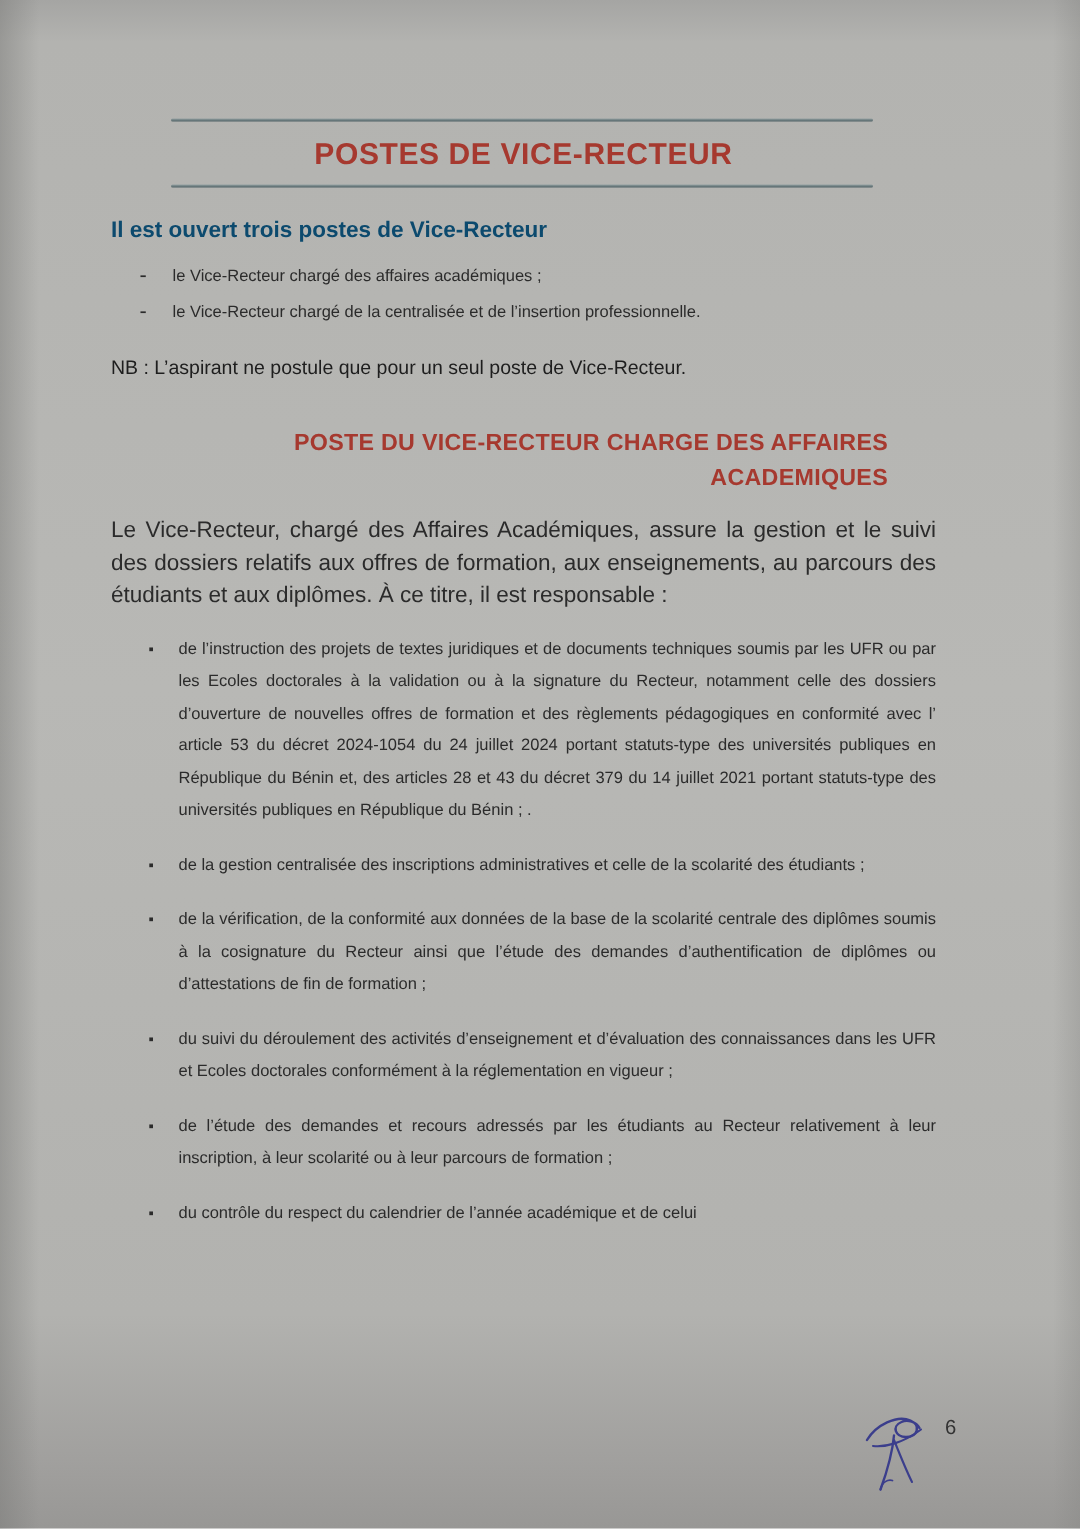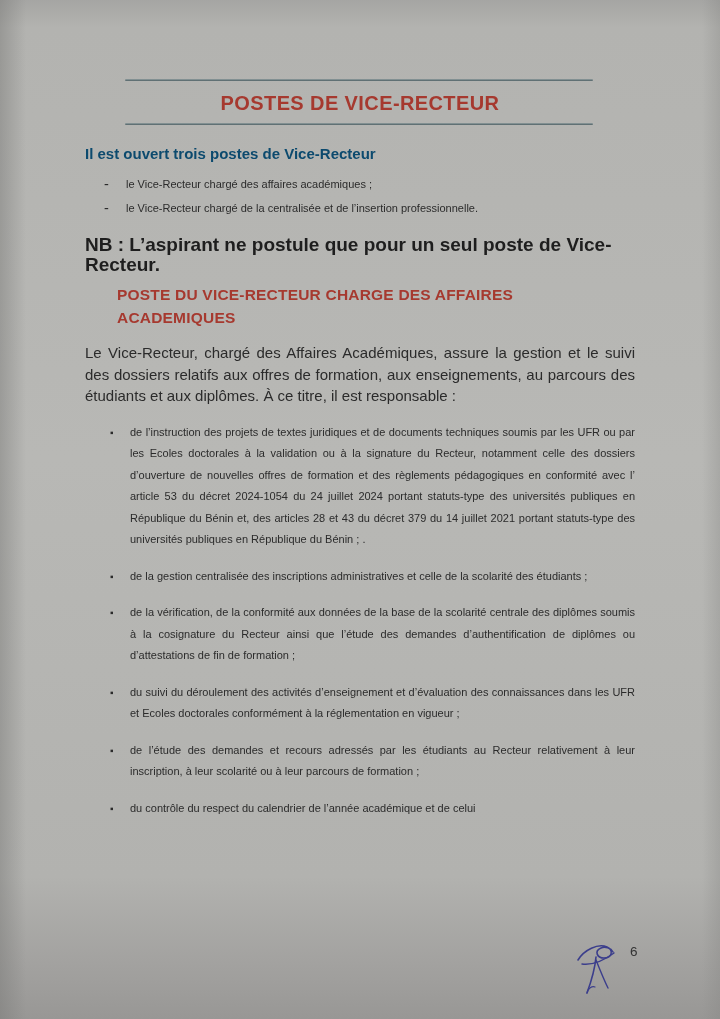--- a/index.html
+++ b/index.html
@@ -5,46 +5,46 @@
   html,body{margin:0;padding:0;}
   body{
     width:720px;height:1019px;position:relative;overflow:hidden;
     font-family:"Liberation Sans","DejaVu Sans",sans-serif;
     color:#2b2b2b;
     background:
       linear-gradient(90deg, rgba(120,120,118,.45) 0, rgba(120,120,118,0) 26px),
       linear-gradient(270deg, rgba(130,130,128,.30) 0, rgba(130,130,128,0) 18px),
       linear-gradient(180deg, #a5a5a3 0, #b3b3b0 28px, #b8b8b5 45%, #b2b2af 86%, #a09f9d 96%, #989795 100%);
   }
-  .content{position:absolute;left:85px;top:0;width:550px;}
+  .content{position:absolute;left:74px;top:0;width:550px;}
 
   .rule{height:2px;margin:0 42px 0 40px;
     background:linear-gradient(180deg,#93a0a1 0,#4f6165 100%);
     border-radius:1px;}
   .rule-top{margin-top:79px;}
   .rule-bottom{margin-top:7px;}
 
   .doc-title{
     color:#a6392f;font-weight:bold;font-size:20px;line-height:26px;
     text-align:center;letter-spacing:.4px;margin:9px 0 0 0;
   }
 
   .intro-heading{font-weight:bold;font-size:15px;line-height:20px;margin-top:19px;color:#0c4a6e;}
 
   .dash-list{margin-top:10px;}
   .dash-item{display:flex;margin-top:3px;}
   .dash-item .marker{flex:none;width:22px;margin-left:19px;font-size:14.5px;line-height:21px;}
   .dash-item .marker::before{content:"-";}
   .itxt{flex:1;font-size:11px;line-height:21px;text-align:justify;}
 
-  .nb-note{font-weight:bold;font-size:19px;line-height:20px;margin-top:16px;color:#1e1e1e;}
+  .nb-note{font-weight:normal;font-size:13px;line-height:20px;margin-top:16px;color:#1e1e1e;}
 
   .section-heading{
     color:#a6392f;font-weight:bold;font-size:15.5px;line-height:23px;
-    text-align:left;width:486px;margin:8px auto 0 auto;letter-spacing:.2px;
+    text-align:right;width:486px;margin:29px auto 0 auto;letter-spacing:.2px;
   }
 
   .section-intro{margin-top:13px;font-size:15px;line-height:21.5px;text-align:justify;}
 
   .square-list{margin-top:2px;}
   .sq-item{display:flex;margin-top:15px;}
   .sq-item .marker{flex:none;width:20px;margin-left:25px;font-size:10px;line-height:21.5px;}
   .sq-item .marker::before{content:"▪";}
   .sq-item .itxt{line-height:21.5px;}
 

